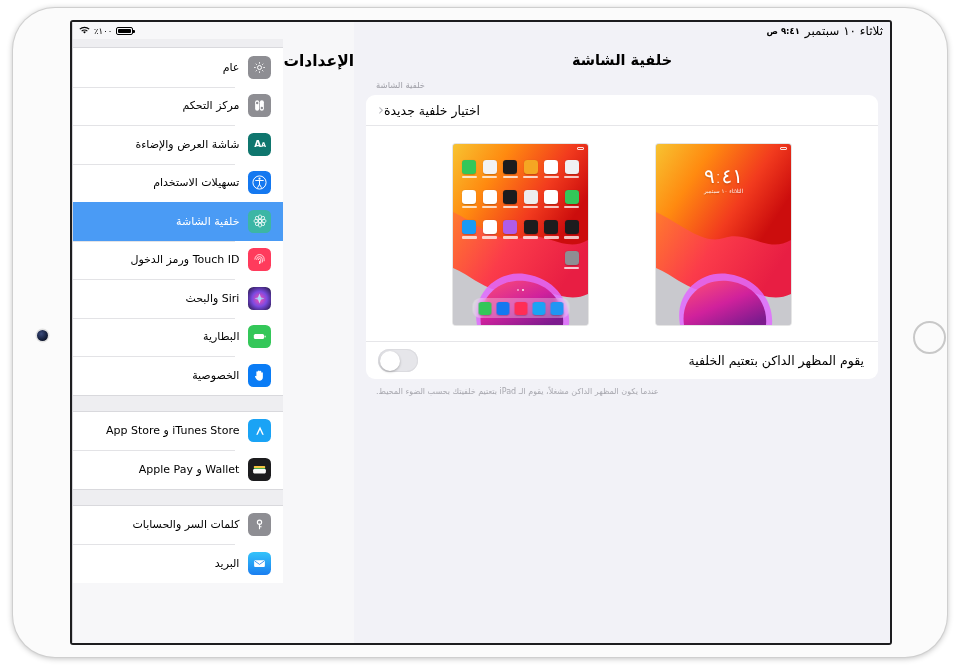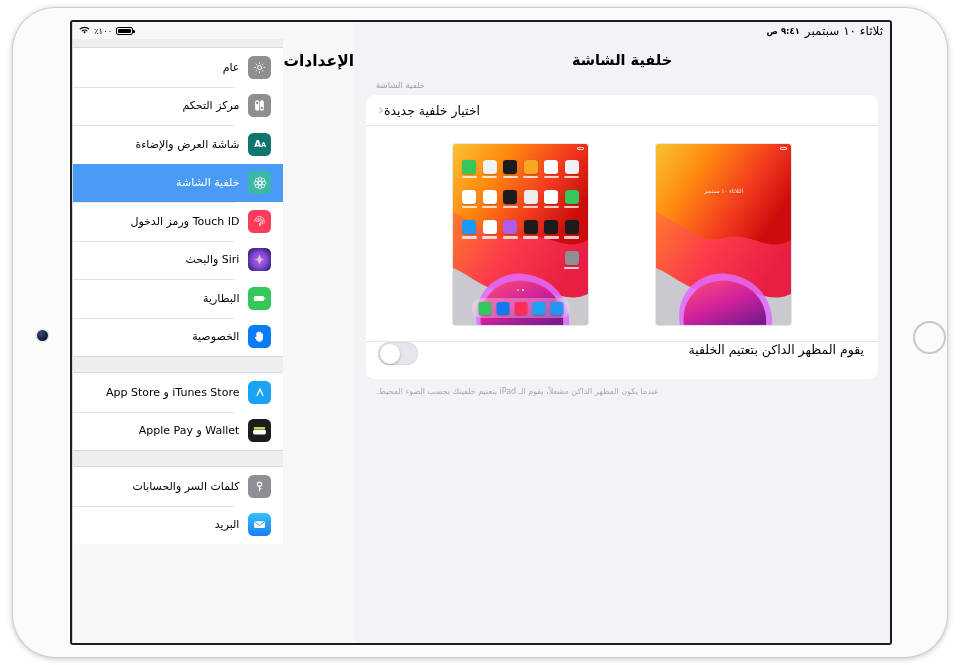--- a/index.html
+++ b/index.html
@@ -182,21 +182,21 @@
     text-shadow: 0 1px 2px rgba(0,0,0,.22); letter-spacing: .5px;
   }
   .ls-date {
     position: absolute; top: 44px; left: 0; right: 0; text-align: center;
     color: #fff; font-size: 5.5px; font-weight: 400; z-index: 3; opacity: .95;
     text-shadow: 0 1px 2px rgba(0,0,0,.22);
   }
 
   
   .toggle-row {
-    height: 38px; display: flex; align-items: flex-start;
+    height: 38px; display: flex; align-items: center;
     padding: 0 14px 0 12px; border-top: 1px solid #e6e6e9;
   }
   .toggle-label { flex: 1; font-size: 12.5px; color: #000; text-align: right; }
   .switch {
     width: 40px; height: 23px; border-radius: 12px;
     background: #e6e6ea; position: relative; flex: 0 0 40px;
     box-shadow: inset 0 0 0 1px #dcdce0;
   }
   .switch .knob {
     position: absolute; top: 1.5px; left: 1.5px;
@@ -264,20 +264,30 @@
             <span class="row-label">مركز التحكم</span>
           </div>
 
           <div class="row">
             <span class="app-ico" style="background:#0f766e">
               <span style="color:#fff;font-size:9px;font-weight:700;letter-spacing:-.3px;">A<span style="font-size:6.5px">A</span></span>
             </span>
             <span class="row-label">شاشة العرض والإضاءة</span>
           </div>
 
+          <div class="row">
+            <span class="app-ico" style="background:#1478f0">
+              <svg width="17" height="17" viewBox="0 0 24 24">
+                <circle cx="12" cy="12" r="9.3" fill="none" stroke="#fff" stroke-width="1.4"></circle>
+                <circle cx="12" cy="6.6" r="1.5" fill="#fff"></circle>
+                <path d="M6.6 9.2h10.8M12 9.6v5M12 14.6 9.4 19M12 14.6 14.6 19" stroke="#fff" stroke-width="1.4" fill="none" stroke-linecap="round"></path>
+              </svg>
+            </span>
+            <span class="row-label">تسهيلات الاستخدام</span>
+          </div>
 
           <div class="row selected">
             <span class="app-ico" style="background:#3cb6a5">
               <svg width="16" height="16" viewBox="0 0 24 24" fill="none" stroke="#fff" stroke-width="1.1">
                 <circle cx="12" cy="12" r="2.6"></circle>
                 <ellipse cx="12" cy="6.3" rx="2.5" ry="3.4"></ellipse>
                 <ellipse cx="12" cy="17.7" rx="2.5" ry="3.4"></ellipse>
                 <ellipse cx="6.3" cy="12" rx="3.4" ry="2.5"></ellipse>
                 <ellipse cx="17.7" cy="12" rx="3.4" ry="2.5"></ellipse>
                 <ellipse cx="8" cy="8" rx="2.4" ry="3.3" transform="rotate(-45 8 8)"></ellipse>
@@ -419,20 +429,21 @@
                 <path d="M0 0 H135 V98 C110 112 92 88 66 96 C44 103 24 80 0 70 Z" fill="url(#lg1)"></path>
                 <path d="M0 68 C26 80 46 101 68 94 C92 86 112 110 135 96 V150 C110 162 88 138 62 146 C38 153 20 132 0 124 Z" fill="url(#lg2)"></path>
                 <path d="M24 181 C18 150 44 126 72 130 C102 134 118 158 116 181 Z" fill="#e06bff" opacity=".85"></path>
                 <path d="M28 181 C24 154 46 134 72 137 C98 140 112 160 110 181 Z" fill="url(#lg3)"></path>
               </svg>
             </div>
             <div class="wp-sb">
               <span class="mini-batt"></span>
               <span></span>
             </div>
+            <div class="ls-time">٩:٤١</div>
             <div class="ls-date">الثلاثاء ١٠ سبتمبر</div>
           </div>
 
           <div class="preview">
             <div class="wp-bg">
               <svg width="135" height="181" viewBox="0 0 135 181" preserveAspectRatio="none">
                 <rect width="135" height="181" fill="#c9c9ce"></rect>
                 <path d="M0 0 H135 V98 C110 112 92 88 66 96 C44 103 24 80 0 70 Z" fill="url(#lg1)"></path>
                 <path d="M0 68 C26 80 46 101 68 94 C92 86 112 110 135 96 V150 C110 162 88 138 62 146 C38 153 20 132 0 124 Z" fill="url(#lg2)"></path>
                 <path d="M24 181 C18 150 44 126 72 130 C102 134 118 158 116 181 Z" fill="#e06bff" opacity=".85"></path>

